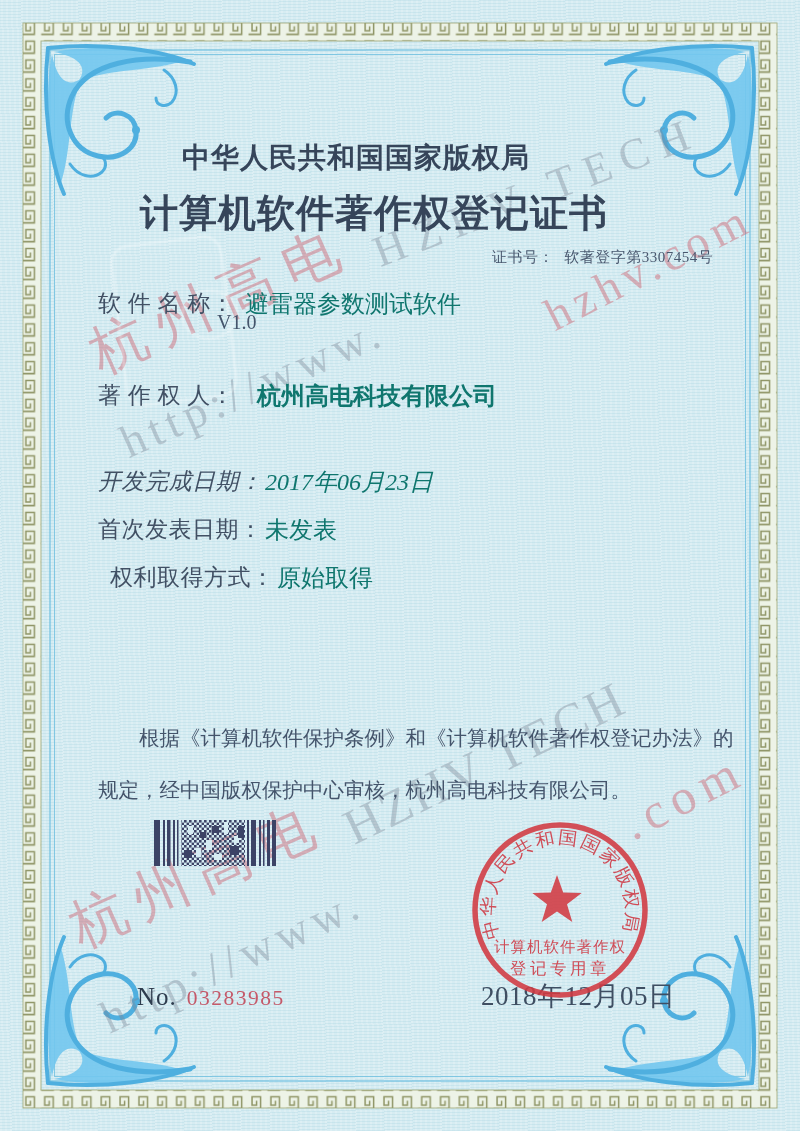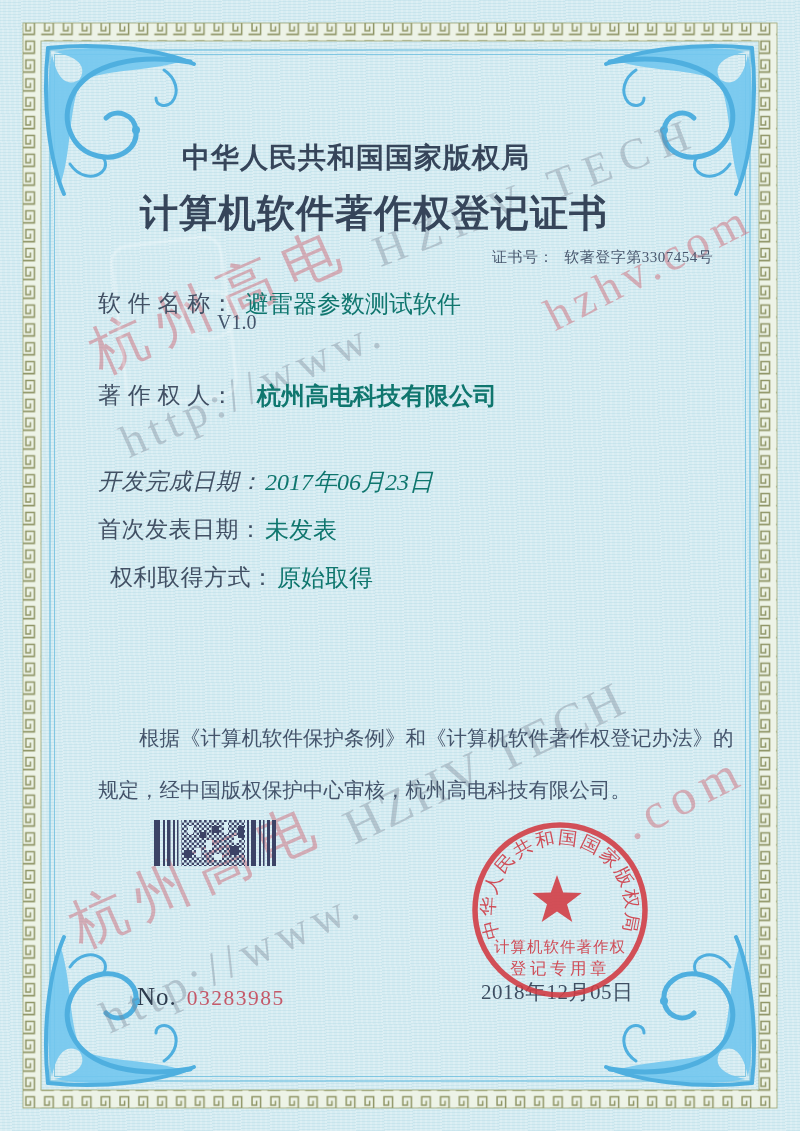--- a/index.html
+++ b/index.html
@@ -38,21 +38,21 @@
   .row2{top:380px;} .row2 .val{left:159px;font-weight:bold;}
   .row3{top:466px;font-style:italic;} .row4{top:514px;} .row5{top:562px;margin-left:12px;}
   .row6{top:610px;} .row7{top:658px;}
   .statement{position:absolute; left:98px; top:712px; width:600px;
     font-size:20.5px; line-height:52px; color:#44546b;}
   .statement .l1{text-indent:41px; white-space:nowrap;}
   .statement .l2{white-space:nowrap;}
   .serial{position:absolute; top:983px; left:137px; white-space:nowrap;}
   .serial .no{font-size:25px; color:#2e3c4e; letter-spacing:1px;}
   .serial .num{font-size:21.5px; color:#c24052; letter-spacing:1.5px; margin-left:6px; opacity:.85;}
-  .issue-date{position:absolute; top:978px; left:481px; font-size:21px;
+  .issue-date{position:absolute; top:978px; left:481px; font-size:27px;
     letter-spacing:.5px; color:#3e4e62; white-space:nowrap;}
   
   .wm{position:absolute; transform-origin:0 0; white-space:nowrap; pointer-events:none;
       font-family:"Liberation Serif","DejaVu Serif",serif;}
   .wm-red{color:rgba(204,78,92,.40);} .wm-grey{color:rgba(122,132,146,.38);}
   .wm1{left:78px;  top:322px;  font-size:56px; letter-spacing:14px; transform:rotate(-24deg);}
   .wm2{left:112px; top:420px;  font-size:46px; letter-spacing:6px;  transform:rotate(-24deg);}
   .wm3{left:536px; top:294px;  font-size:46px; letter-spacing:6px;  transform:rotate(-27deg);}
   .wm4{left:366px; top:230px;  font-size:44px; letter-spacing:11px; transform:rotate(-21deg);}
   .wm5{left:58px;  top:896px;  font-size:56px; letter-spacing:12px; transform:rotate(-24deg);}

